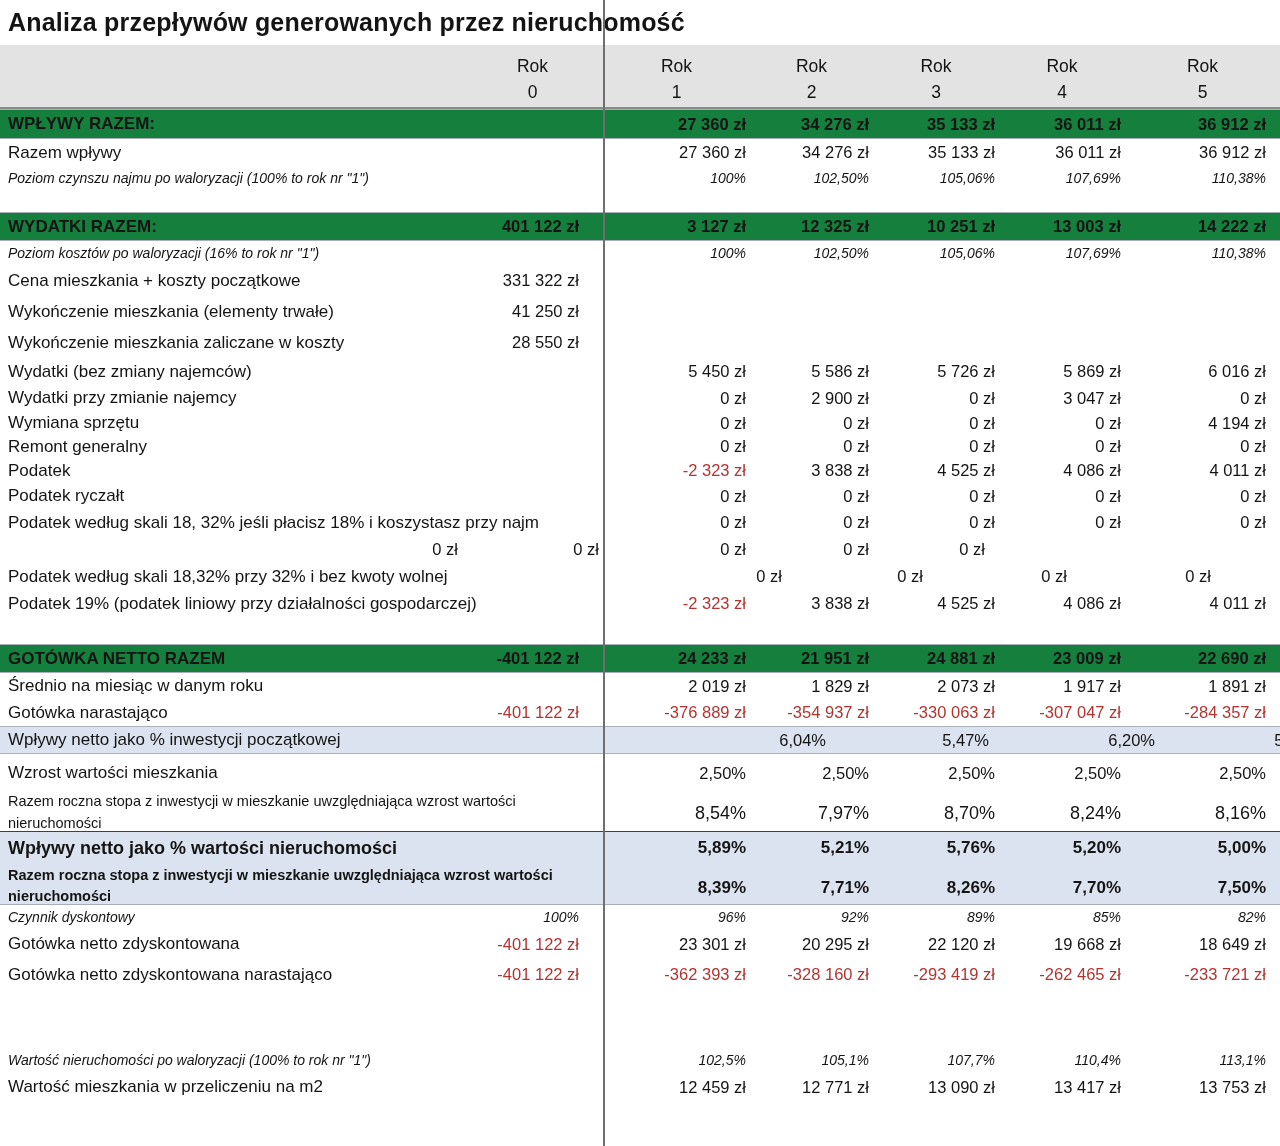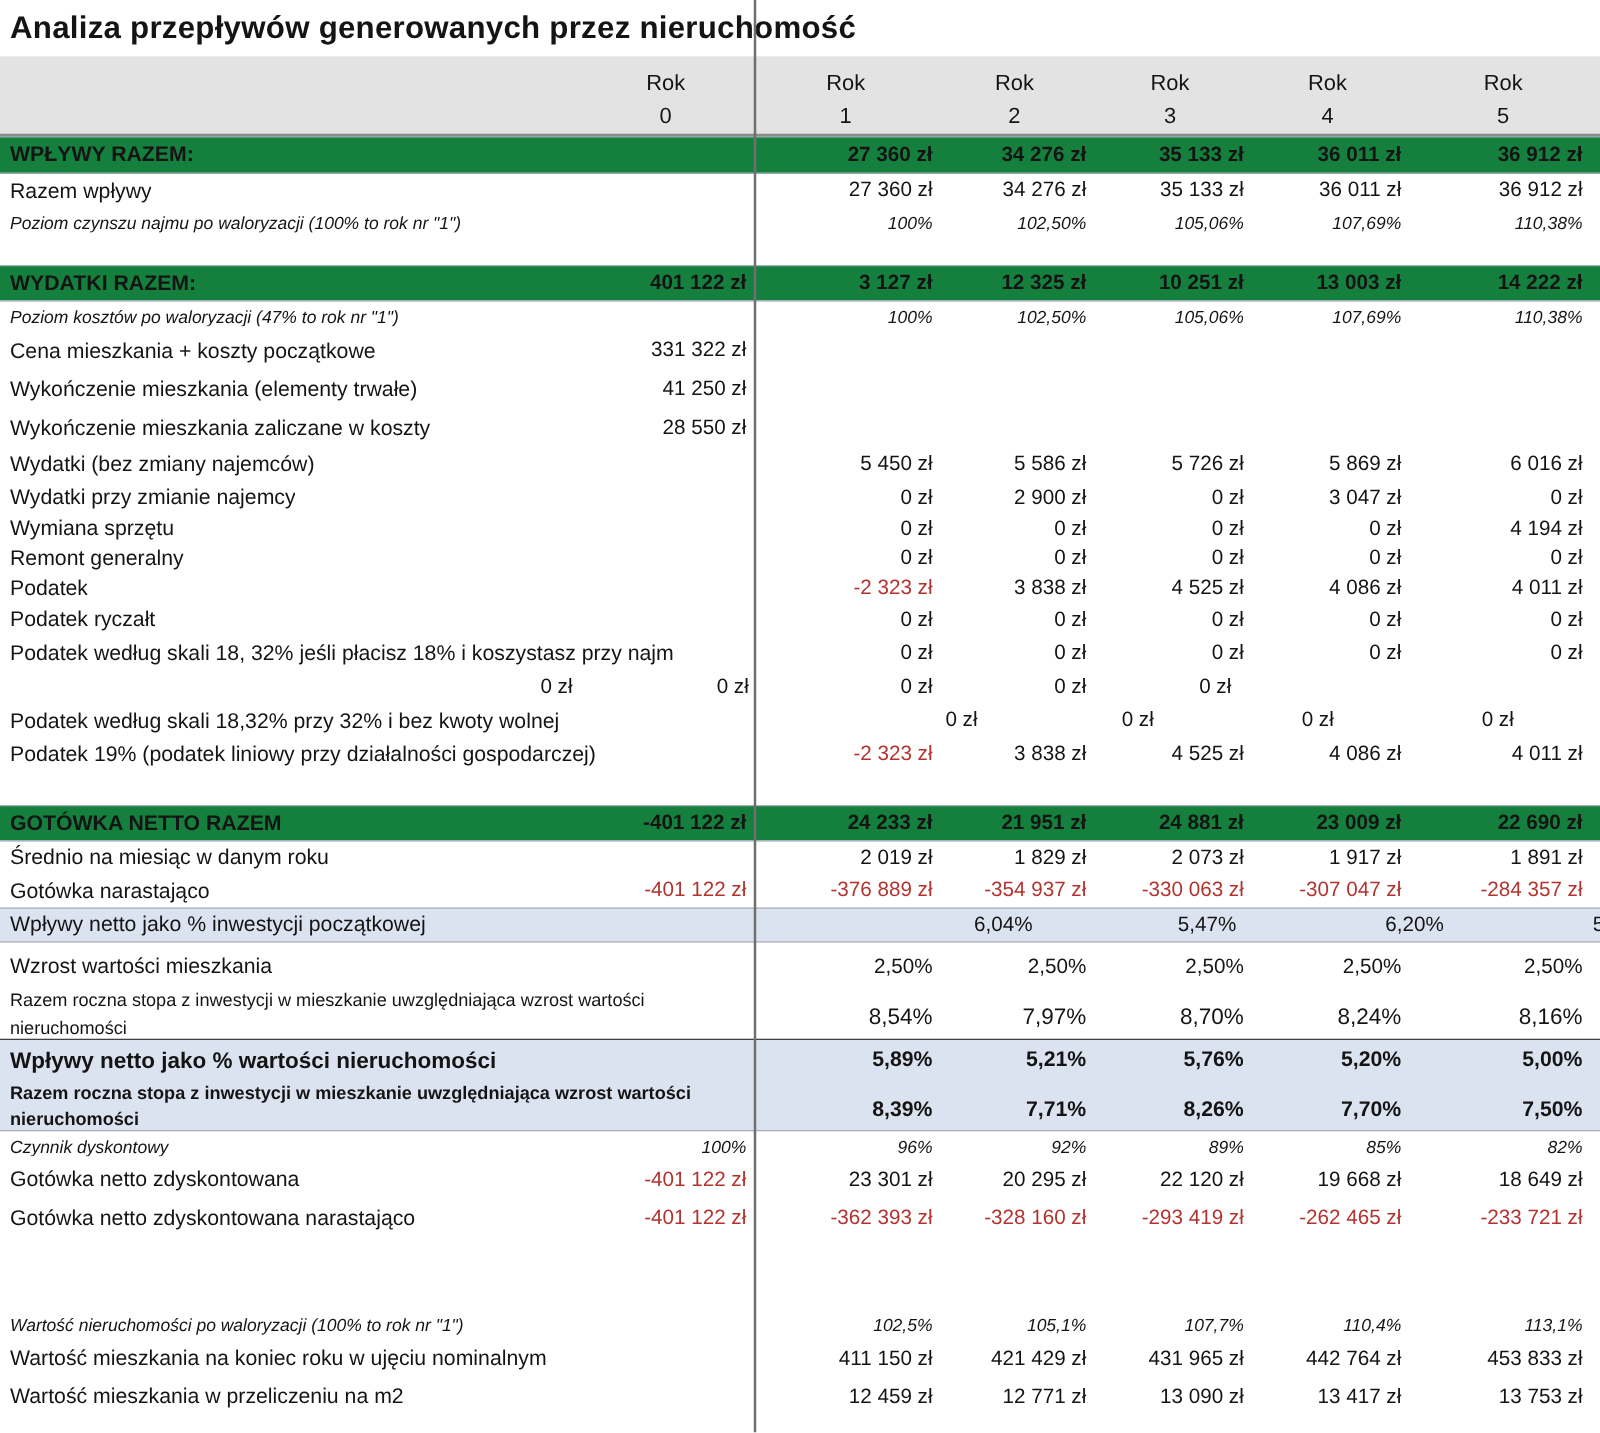--- a/index.html
+++ b/index.html
@@ -12,21 +12,21 @@
   .divider{position:absolute;left:603px;top:0;width:2px;height:1146px;background:#6f6f6f;z-index:10;}
   .title{height:45px;display:flex;align-items:center;padding-left:8px;
          font-size:25px;font-weight:bold;letter-spacing:.2px;}
   .grid{display:grid;grid-template-columns:462px 141px 147px 123px 126px 126px 155px;align-items:center;}
   .header{background:#e3e3e3;border-bottom:2px solid #8a8a8a;}
   .hcell{text-align:center;font-size:17.5px;line-height:26px;padding-top:5px;}
   .row{box-sizing:border-box;}
   .lblwrap{grid-column:1/3;display:flex;align-items:center;overflow:hidden;
            white-space:nowrap;padding-left:8px;height:100%;}
   .lbl{font-size:17px;overflow:hidden;}
-  .y0{margin-left:auto;padding-right:6px;text-align:center;font-size:16.5px;flex:0 0 auto;}
+  .y0{margin-left:auto;padding-right:24px;text-align:center;font-size:16.5px;flex:0 0 auto;}
   .v{text-align:right;padding-right:4px;font-size:16.5px;}
   .v.c5{padding-right:14px;}
   .band{background:#15803d;border-top:1px solid #a8aebc;border-bottom:1px solid #a8aebc;}
   .band .lbl,.band .y0,.band .v{font-weight:bold;}
   .band-light{background:#dce3f0;border-top:1px solid #a8aebc;border-bottom:1px solid #a8aebc;}
   .band-top{background:#dce3f0;border-top:1px solid #404040;}
   .band-top .lbl{font-weight:bold;font-size:18px;}
   .band-top .v{font-weight:bold;font-size:17px;}
   .band-bottom{background:#dce3f0;border-bottom:1px solid #a8aebc;}
   .band-bottom .lblwrap{white-space:normal;align-items:flex-start;}
@@ -112,21 +112,21 @@
           <span class="y0">401 122 zł</span>
         </div>
         <div class="v c1">3 127 zł</div>
         <div class="v c2">12 325 zł</div>
         <div class="v c3">10 251 zł</div>
         <div class="v c4">13 003 zł</div>
         <div class="v c5">14 222 zł</div>
       </div>
       <div class="grid row italic" style="height: 24px;">
         <div class="lblwrap">
-          <span class="lbl">Poziom kosztów po waloryzacji (47% to rok nr "1")</span>
+          <span class="lbl">Poziom kosztów po waloryzacji (16% to rok nr "1")</span>
           <span class="y0"></span>
         </div>
         <div class="v c1">100%</div>
         <div class="v c2">102,50%</div>
         <div class="v c3">105,06%</div>
         <div class="v c4">107,69%</div>
         <div class="v c5">110,38%</div>
       </div>
       <div class="grid row " style="height: 31px;">
         <div class="lblwrap">
@@ -397,31 +397,20 @@
           <span class="y0"></span>
         </div>
         <div class="v c1">102,5%</div>
         <div class="v c2">105,1%</div>
         <div class="v c3">107,7%</div>
         <div class="v c4">110,4%</div>
         <div class="v c5">113,1%</div>
       </div>
       <div class="grid row " style="height: 30px;">
         <div class="lblwrap">
-          <span class="lbl">Wartość mieszkania na koniec roku w ujęciu nominalnym</span>
-          <span class="y0"></span>
-        </div>
-        <div class="v c1">411 150 zł</div>
-        <div class="v c2">421 429 zł</div>
-        <div class="v c3">431 965 zł</div>
-        <div class="v c4">442 764 zł</div>
-        <div class="v c5">453 833 zł</div>
-      </div>
-      <div class="grid row " style="height: 30px;">
-        <div class="lblwrap">
           <span class="lbl">Wartość mieszkania w przeliczeniu na m2</span>
           <span class="y0"></span>
         </div>
         <div class="v c1">12 459 zł</div>
         <div class="v c2">12 771 zł</div>
         <div class="v c3">13 090 zł</div>
         <div class="v c4">13 417 zł</div>
         <div class="v c5">13 753 zł</div>
       </div>
     </div>

